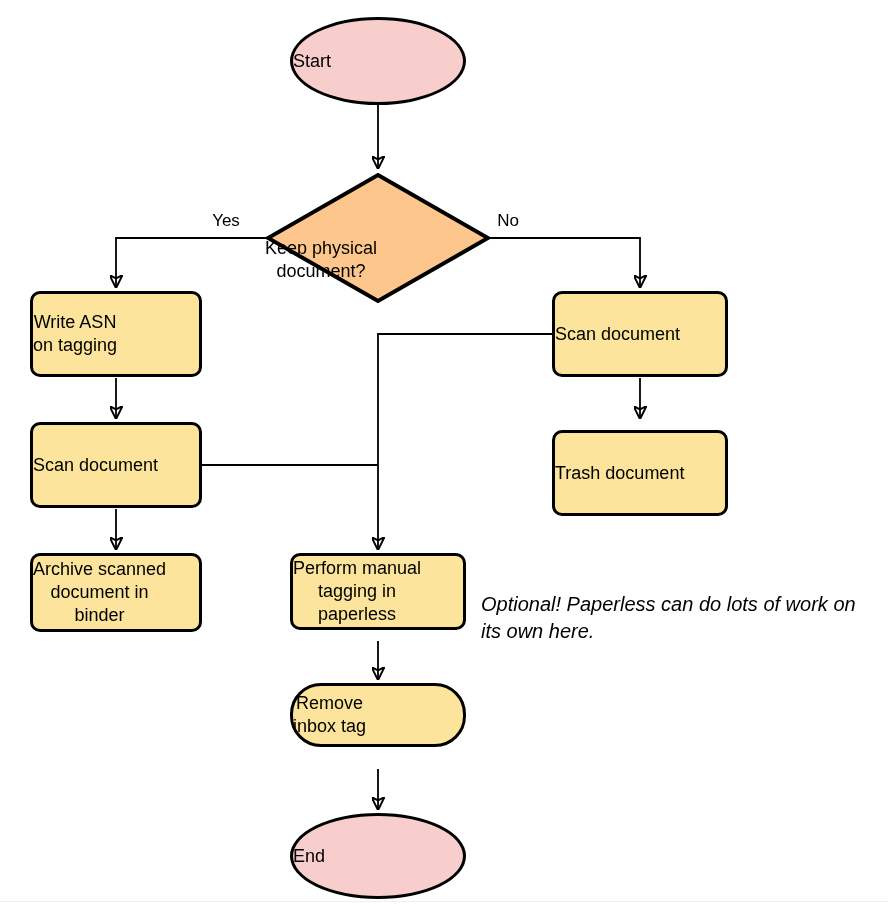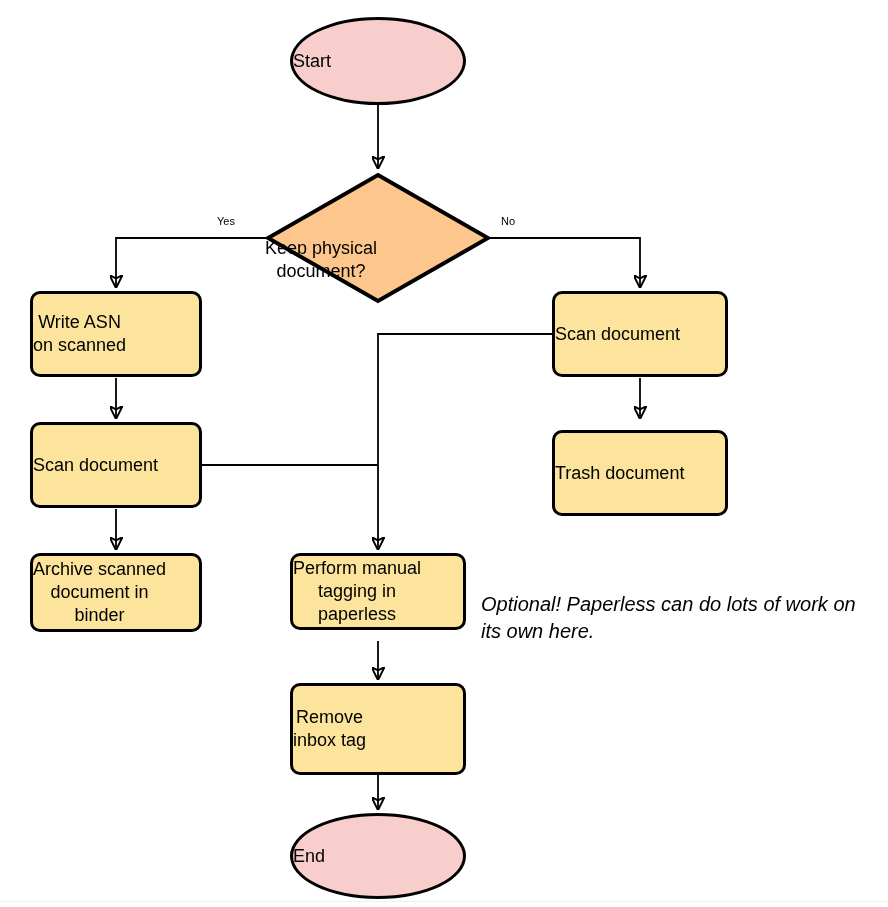--- a/index.html
+++ b/index.html
@@ -70,26 +70,26 @@
 
   
   #n-start   { left: 290px; top: 17px;  width: 176px; height: 88px; }
   #n-decision{ left: 265px; top: 172px; width: 226px; height: 132px; }
   #n-write-asn { left: 30px;  top: 291px; width: 172px; height: 86px; }
   #n-scan-left { left: 30px;  top: 422px; width: 172px; height: 86px; }
   #n-archive   { left: 30px;  top: 553px; width: 172px; height: 79px; }
   #n-scan-right{ left: 552px; top: 291px; width: 176px; height: 86px; }
   #n-trash     { left: 552px; top: 422px; width: 176px; height: 86px; margin-top: 8px; }
   #n-tagging   { left: 290px; top: 553px; width: 176px; height: 77px; }
-  #n-remove    { left: 290px; top: 683px; width: 176px; height: 92px; }
+  #n-remove    { left: 290px; top: 683px; width: 176px; height: 64px; border-radius: 31px; }
   #n-end       { left: 290px; top: 813px; width: 176px; height: 86px; }
 
   .edge-label {
     position: absolute;
-    font-size: 11px;
+    font-size: 17px;
     line-height: 20px;
     text-align: center;
   }
   #lbl-yes { left: 204px; top: 211px; width: 44px; }
   #lbl-no  { left: 488px; top: 211px; width: 40px; }
 
   .note {
     position: absolute;
     left: 481px; top: 591px;
     width: 410px;
@@ -136,21 +136,21 @@
   <div class="node decision" id="n-decision">
     <svg class="diamond-shape" viewBox="0 0 226 132">
       <polygon points="113,3 223,66 113,129 3,66"></polygon>
     </svg>
     <span class="node-label">Keep physical
 document?</span>
   </div>
 
   <div class="node process" id="n-write-asn">
     <span class="node-label">Write ASN
-on scanned</span>
+on tagging</span>
   </div>
 
   <div class="node process" id="n-scan-left">
     <span class="node-label">Scan document</span>
   </div>
 
   <div class="node process" id="n-archive">
     <span class="node-label">Archive scanned
 document in
 binder</span>

